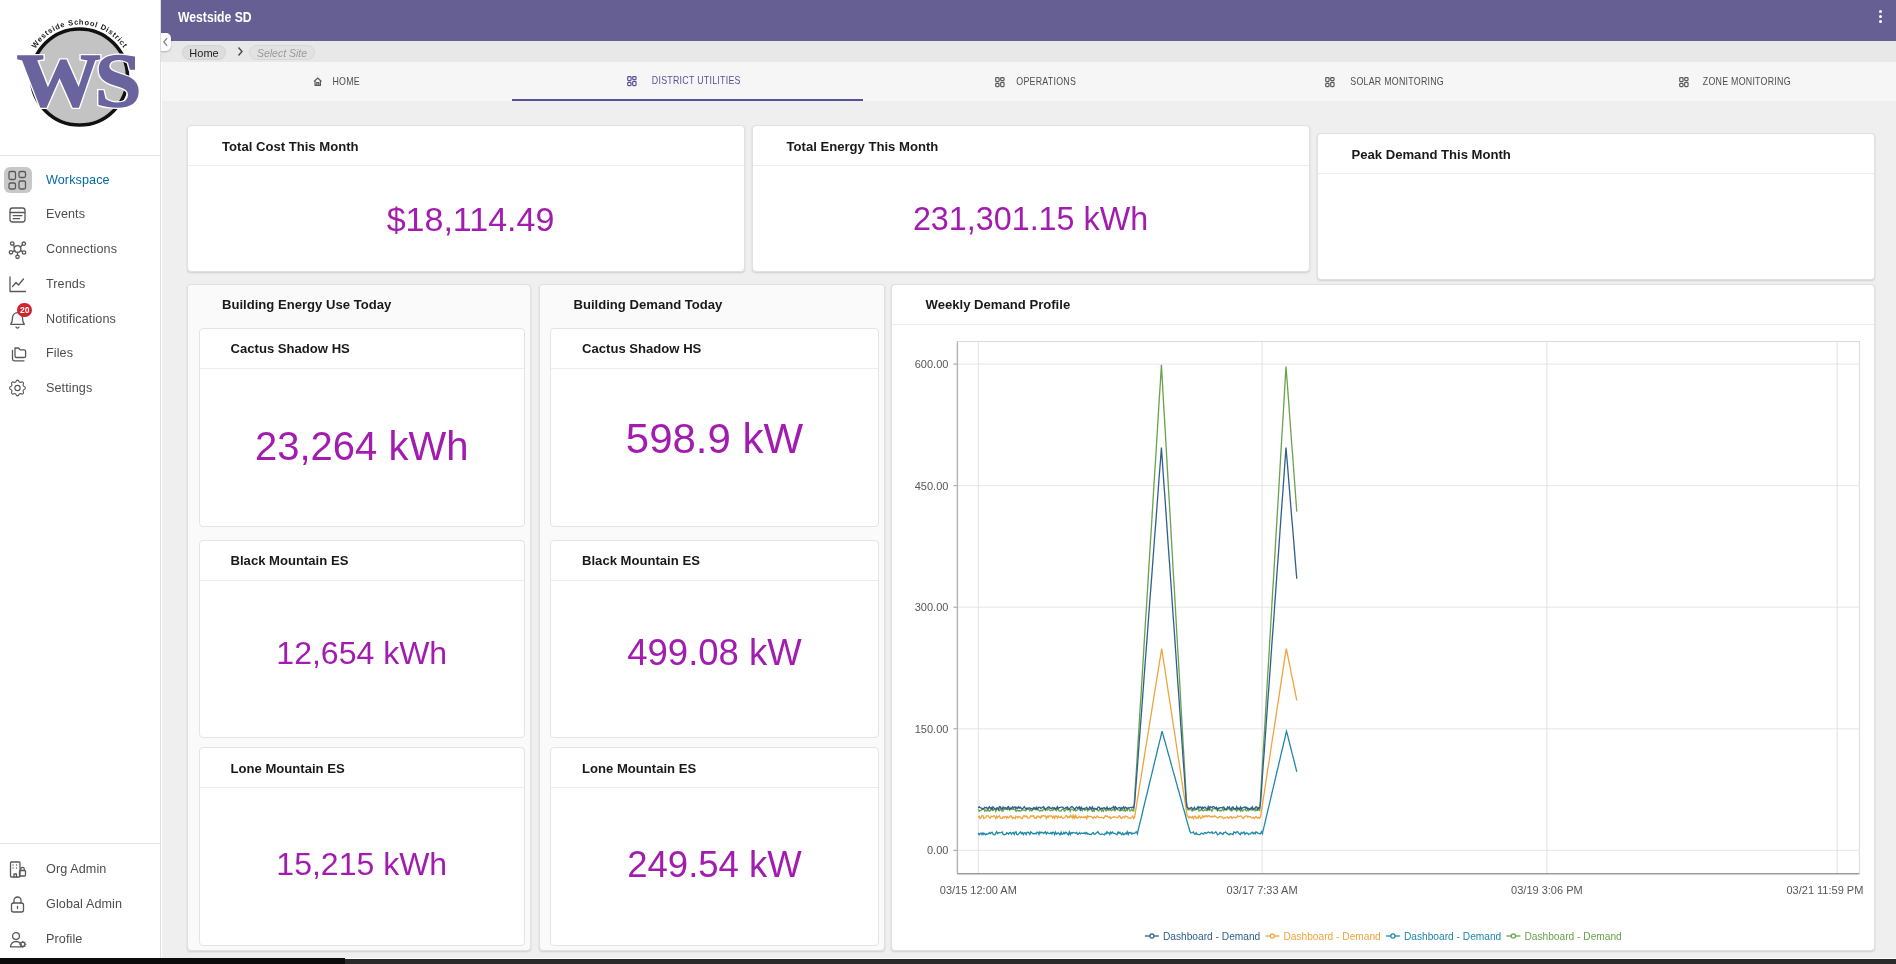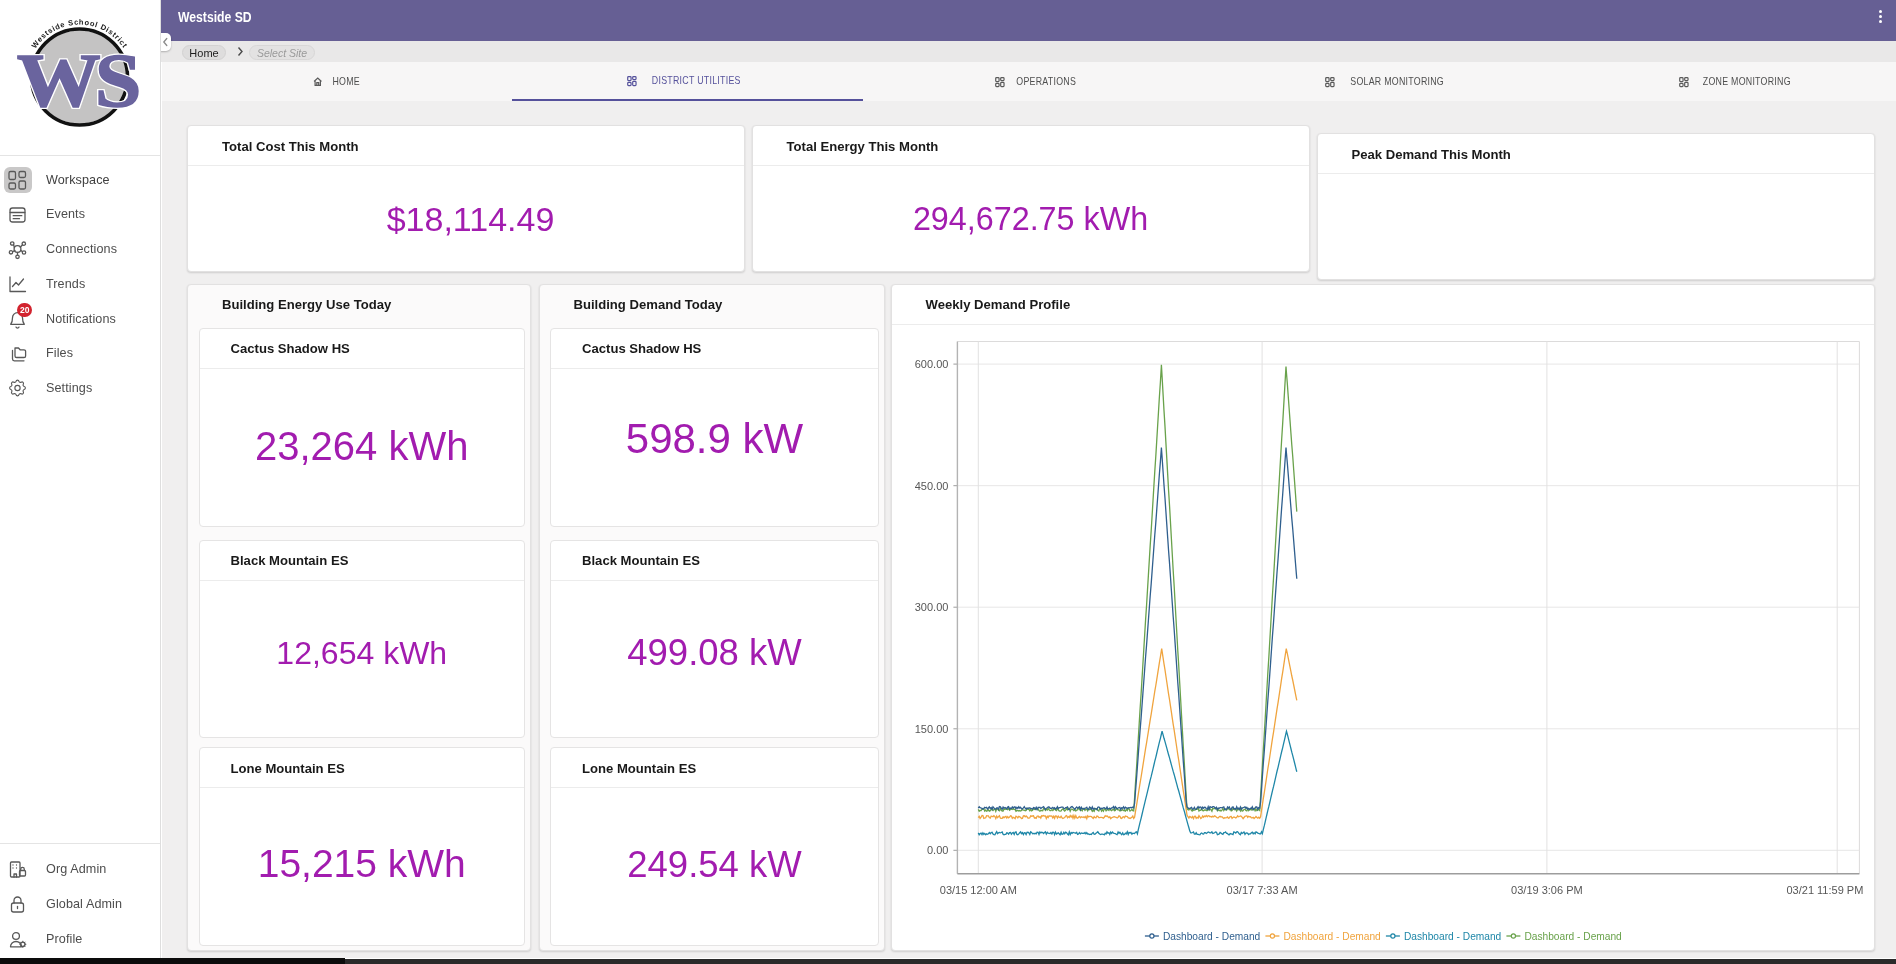--- a/index.html
+++ b/index.html
@@ -4,21 +4,21 @@
 <style>
 * { margin:0; padding:0; box-sizing:border-box; }
 html,body { width:1896px; height:964px; overflow:hidden; font-family:"Liberation Sans", sans-serif; background:#fff; }
 
 #sidebar { position:absolute; left:0; top:0; width:161px; height:964px; background:#fff; border-right:1px solid #dedede; }
 #logoSep { position:absolute; left:0; top:155px; width:160px; border-top:1px solid #e4e4e4; }
 .mitem { position:absolute; left:0; width:160px; height:35px; }
 .mitem .txt { position:absolute; left:46px; top:50%; transform:translateY(-50%); font-size:12.6px; color:#4d4d4d; letter-spacing:.1px; }
 .mitem .ic { position:absolute; left:7px; top:50%; transform:translateY(-50%); width:21px; height:21px; }
 .mitem svg { stroke:#585858; fill:none; stroke-width:1.3; stroke-linecap:round; stroke-linejoin:round; }
-#mi-workspace .txt { color:#404040; }
+#mi-workspace .txt { color:#0369a1; }
 #wsbg { position:absolute; left:4px; top:167px; width:28px; height:26px; background:#c9c8c8; border-radius:6px; }
 #botSep { position:absolute; left:0; top:843px; width:160px; border-top:1px solid #e4e4e4; }
 #badge { position:absolute; left:17px; top:303px; min-width:15px; height:14px; background:#d2232e; border-radius:7px; color:#fff; font-size:8.5px; font-weight:bold; text-align:center; line-height:14px; padding:0 3px; }
 
 #topbar { position:absolute; left:161px; top:0; width:1735px; height:41px; background:#665f94; }
 #topbar .title { position:absolute; left:17px; top:9px; font-size:14px; font-weight:bold; color:#fff; letter-spacing:0; transform:scaleX(.87); transform-origin:0 50%; }
 #dots { position:absolute; right:13px; top:10px; width:4px; }
 #dots div { width:3.4px; height:3.4px; border-radius:50%; background:#fff; margin-bottom:1.4px; }
 #crumbbar { position:absolute; left:161px; top:41px; width:1735px; height:21px; background:#e9e8e8; }
 #collapse { position:absolute; left:160px; top:33px; width:11px; height:18px; background:#fff; border-radius:0 5px 5px 0; box-shadow:0 1px 2px rgba(0,0,0,.25); }
@@ -114,21 +114,21 @@
     <div class="card" style="left:25px;top:24px;width:558px;height:147px">
   <div class="chead">
         <span>Total Cost This Month</span>
       </div>
   <div class="bval" style="top:74.0px;font-size:34px;line-height:39.1px;text-indent:9px;">$18,114.49</div>
 </div>
 <div class="card" style="left:589.5px;top:24px;width:558px;height:147px">
   <div class="chead">
         <span>Total Energy This Month</span>
       </div>
-  <div class="bval" style="top:74.9px;font-size:32.3px;line-height:37.1px;">294,672.75 kWh</div>
+  <div class="bval" style="top:74.9px;font-size:32.3px;line-height:37.1px;">231,301.15 kWh</div>
 </div>
 <div class="card" style="left:1154.5px;top:32px;width:558px;height:147px">
   <div class="chead">
         <span>Peak Demand This Month</span>
       </div>
 </div>
 <div class="ocard" style="left:25px;top:182.5px;width:343.5px;height:667px">
   <div class="ohead">Building Energy Use Today</div>
   <div class="scard" style="top:43.3px;width:326.5px;height:199.3px">
       <div class="chead">
@@ -139,21 +139,21 @@
       <div class="scard" style="top:255.4px;width:326.5px;height:198.4px">
       <div class="chead">
           <span>Black Mountain ES</span>
         </div>
       <div class="bval" style="top:94.2px;font-size:32px;line-height:36.8px">12,654 kWh</div>
     </div>
       <div class="scard" style="top:462.5px;width:326.5px;height:198.6px">
       <div class="chead">
           <span>Lone Mountain ES</span>
         </div>
-      <div class="bval" style="top:98.1px;font-size:39px;line-height:36.8px">15,215 kWh</div>
+      <div class="bval" style="top:98.1px;font-size:32px;line-height:36.8px">15,215 kWh</div>
     </div>
 </div>
 <div class="ocard" style="left:376.5px;top:182.5px;width:346px;height:667px">
   <div class="ohead">Building Demand Today</div>
   <div class="scard" style="top:43.3px;width:329px;height:199.3px">
       <div class="chead">
           <span>Cactus Shadow HS</span>
         </div>
       <div class="bval" style="top:86px;font-size:42px;line-height:48.3px">598.9 kW</div>
     </div>

